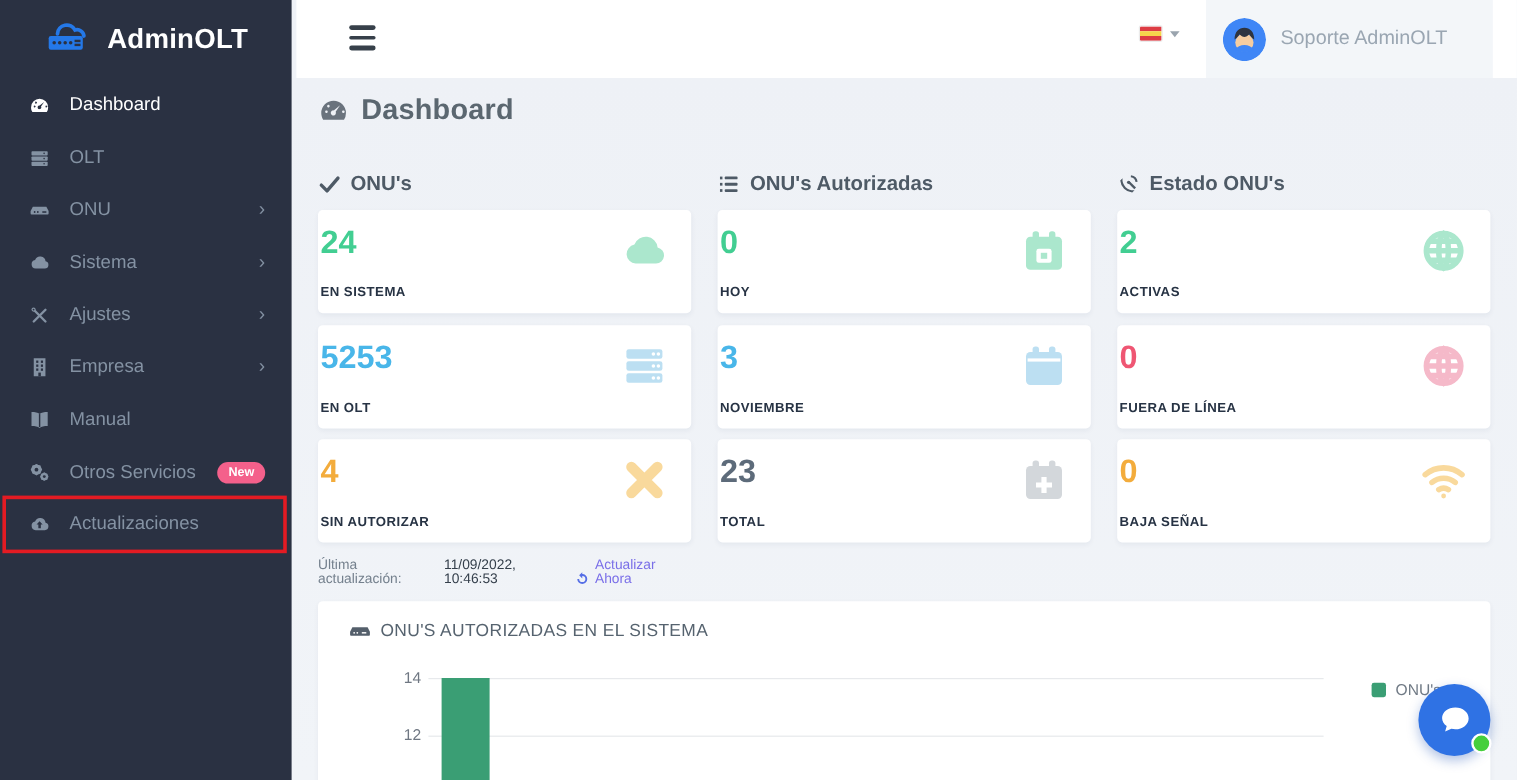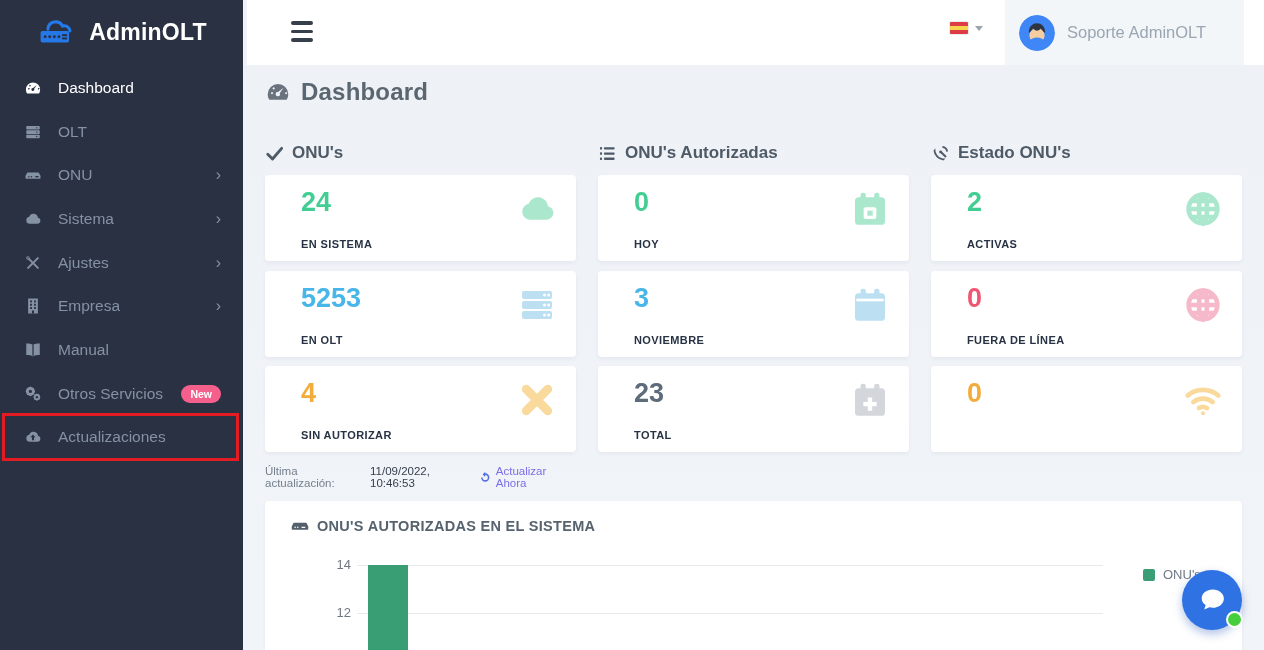--- a/index.html
+++ b/index.html
@@ -35,35 +35,35 @@
   
   .main { position:absolute; left:243px; top:65px; width:1021px; height:585px; background:linear-gradient(180deg,#eef1f6,#f1f4f8); padding:0 22px; }
   .page-title { display:flex; align-items:center; gap:10px; margin-top:13px; color:#5b6770; }
   .page-title svg { width:26px; height:26px; }
   .page-title h1 { font-size:24px; font-weight:bold; color:#5b6770; letter-spacing:.2px; }
 
   .grid { display:grid; grid-template-columns:repeat(3,1fr); column-gap:22px; margin-top:37px; }
   .sec-head { display:flex; align-items:center; gap:8px; color:#4e5a66; font-size:17px; font-weight:bold; margin-bottom:12px; }
   .sec-head svg { width:19px; height:19px; }
   .cards { display:flex; flex-direction:column; gap:9.5px; }
-  .card { background:#ffffff; border-radius:4px; height:86px; padding:13px 36px 11px; box-shadow:0 2px 4px rgba(20,40,70,.05); position:relative; display:flex; flex-direction:column; justify-content:space-between; }
+  .card { background:#ffffff; border-radius:4px; height:86px; padding:13px 2px 11px; box-shadow:0 2px 4px rgba(20,40,70,.05); position:relative; display:flex; flex-direction:column; justify-content:space-between; }
   .card .val { font-size:27px; font-weight:bold; line-height:1.1; }
   .card .lbl { font-size:11px; font-weight:bold; color:#273344; letter-spacing:.4px; }
   .card .cicon { position:absolute; right:18px; top:14px; width:44px; height:42px; display:flex; align-items:flex-start; justify-content:flex-end; }
   .card .cicon svg { width:42px; height:40px; }
   .val-green{color:#42ce92;} .val-blue{color:#49b6e9;} .val-amber{color:#f3ac3c;} .val-pink{color:#ef5673;} .val-slate{color:#5d6b7a;}
   .tint-mint{color:#abe7cd;} .tint-blue{color:#bcdff2;} .tint-amber{color:#f9d99c;} .tint-gray{color:#d3d7db;} .tint-pink{color:#f5b9c9;}
 
-  .update-line { margin-top:13px; font-size:11.5px; color:#74808d; display:flex; align-items:center; gap:4px; }
+  .update-line { margin-top:13px; font-size:11.5px; color:#74808d; display:flex; align-items:flex-end; gap:4px; }
   .update-line .dt { color:#343f4b; font-weight:normal; }
   .update-line .sync { width:13px; height:13px; color:#556ee6; margin-left:2px; }
   .update-line .act { color:#7a6fe8; cursor:pointer; }
 
   .chart-card { margin-top:12px; background:#ffffff; border-radius:4px 4px 0 0; height:200px; position:relative; box-shadow:0 2px 4px rgba(20,40,70,.05); }
-  .chart-title { position:absolute; left:26px; top:17px; display:flex; align-items:center; gap:8px; color:#56636f; font-size:14.5px; font-weight:bold; letter-spacing:.3px; }
+  .chart-title { position:absolute; left:26px; top:17px; display:flex; align-items:center; gap:8px; color:#56636f; font-size:14.5px; font-weight:normal; letter-spacing:.3px; }
   .chart-title svg { width:18px; height:14px; }
   .gline { position:absolute; left:92px; width:746px; height:1px; background:#e7e9ec; }
   .ytick { position:absolute; left:40px; width:46px; text-align:right; font-size:13px; color:#6f7782; }
   .bar { position:absolute; left:103px; top:64px; width:40px; height:200px; background:#3a9e74; }
   .legend { position:absolute; left:878px; top:66px; display:flex; align-items:center; gap:8px; font-size:13px; color:#707a85; }
   .legend .sw { width:12px; height:12px; background:#3a9e74; border-radius:2px; }
 
   .chat-fab { position:absolute; left:1182px; top:570px; width:60px; height:60px; border-radius:50%; background:#2f72e4; border:none; cursor:pointer; z-index:9; display:flex; align-items:center; justify-content:center; box-shadow:0 4px 10px rgba(30,80,180,.35); }
   .chat-fab svg { width:32px; height:32px; }
   .online-dot { position:absolute; left:44px; top:41px; width:17px; height:17px; border-radius:50%; background:#45cf3d; border:2.5px solid #ffffff; }
@@ -372,20 +372,21 @@
             <span class="cicon tint-pink">
               <svg viewBox="0 0 24 24" fill="none" stroke="currentColor" stroke-width="2.8">
                   <circle cx="12" cy="12" r="8.6"></circle>
                   <path d="M3.4 12h17.2M12 3.4c3.2 2.6 3.2 14.6 0 17.2-3.2-2.6-3.2-14.6 0-17.2z"></path>
                   <path d="M5 7.2h14M5 16.8h14"></path>
                 </svg>
             </span>
           </div>
           <div class="card">
             <div class="val val-amber">0</div>
+            <div class="lbl">BAJA SEÑAL</div>
             <span class="cicon tint-amber">
               <svg viewBox="0 0 24 24" fill="none" stroke="currentColor" stroke-width="2.8" stroke-linecap="round">
                   <path d="M2.8 9.3a14.2 14.2 0 0 1 18.4 0"></path>
                   <path d="M6.2 13.2a9.2 9.2 0 0 1 11.6 0"></path>
                   <path d="M9.6 16.8a4.6 4.6 0 0 1 4.8 0"></path>
                   <circle cx="12" cy="20" r="1.2" fill="currentColor" stroke="none"></circle>
                 </svg>
             </span>
           </div>
         </div>

